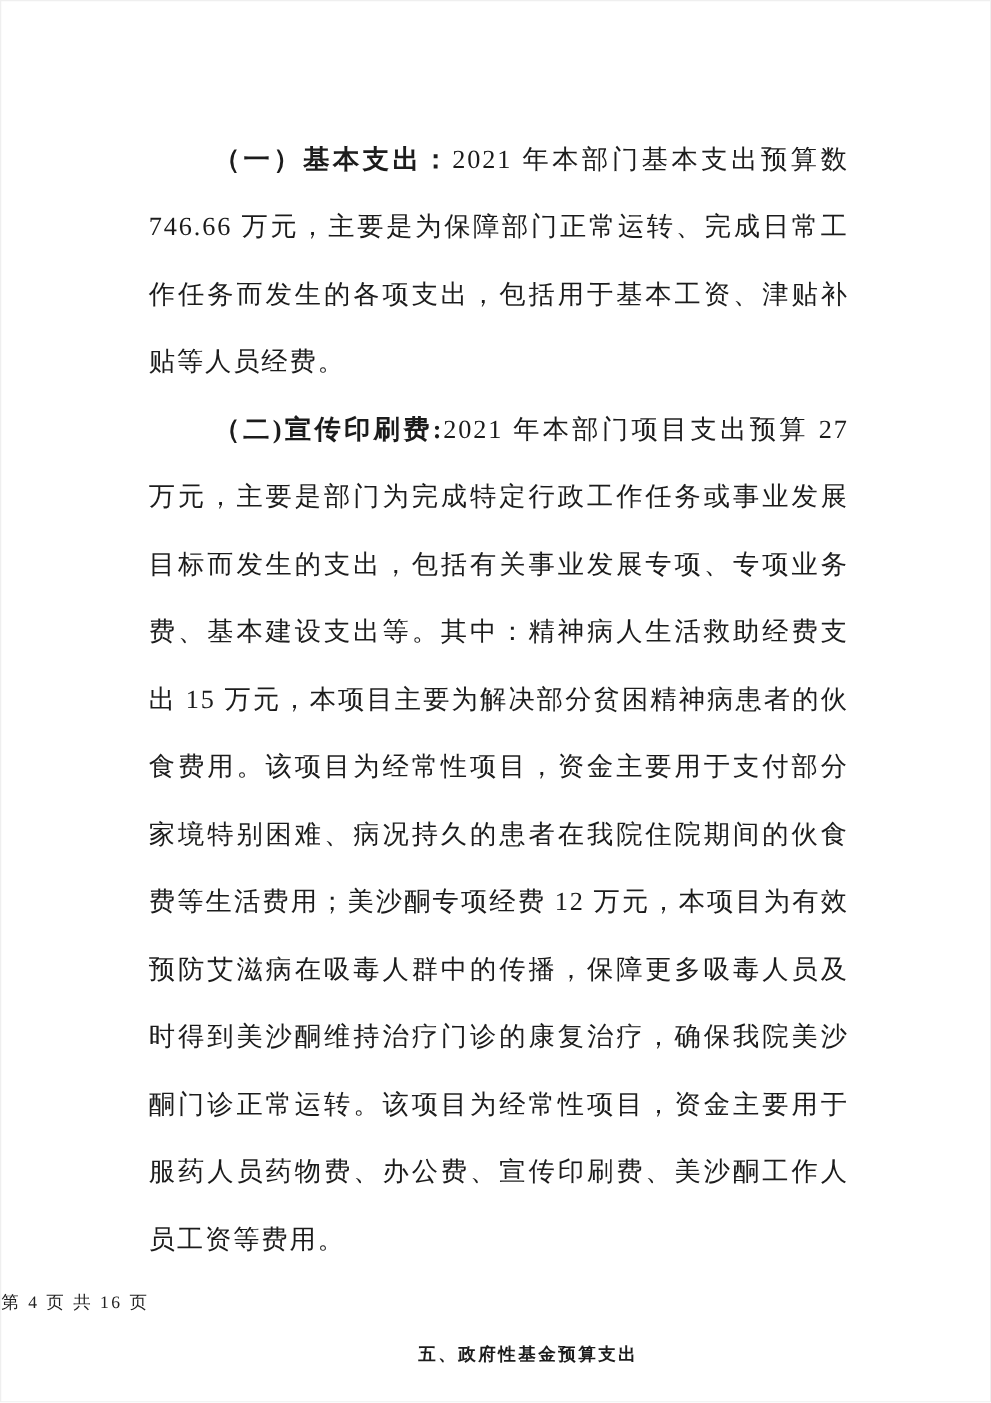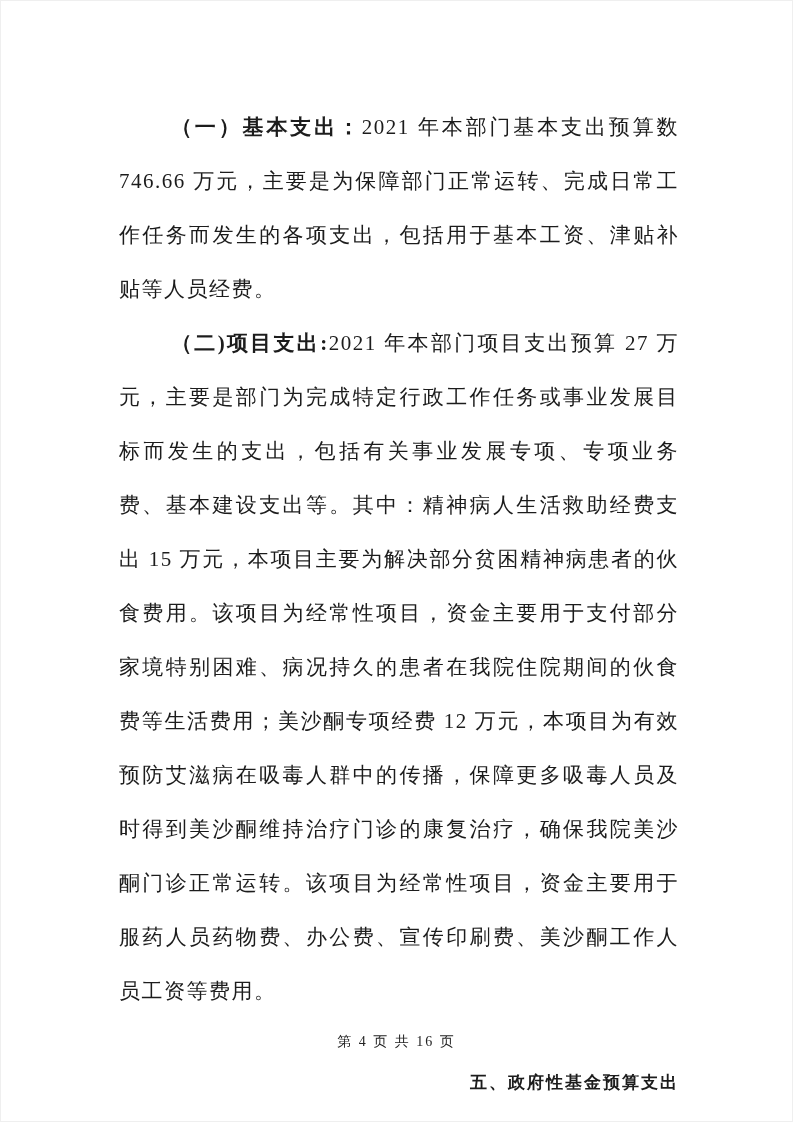--- a/index.html
+++ b/index.html
@@ -35,48 +35,48 @@
     text-indent: 52px;
   }
   .para .lead {
     font-weight: bold;
   }
   .section-heading {
     margin: 38px 0 0 0;
     text-indent: 47px;
     font-weight: bold;
     font-family: "Liberation Sans", "DejaVu Sans", sans-serif;
-    font-size: 17px;
+    font-size: 14px;
     letter-spacing: 2px;
-    text-align: right;
+    text-align: center;
   }
   .section-body {
     margin: 0;
     text-indent: 47px;
   }
   .footer {
     position: absolute;
     top: 1032px;
     left: 0;
     width: 100%;
-    text-align: center;
+    text-align: left;
     font-size: 14px;
     letter-spacing: 2px;
     color: #222222;
   }
 </style>
 </head>
 <body>
 
 <div class="page">
   <div class="content">
 
     <p class="para"><span class="lead">（一）基本支出：</span><span>2021 年本部门基本支出预算数 746.66 万元，主要是为保障部门正常运转、完成日常工作任务而发生的各项支出，包括用于基本工资、津贴补贴等人员经费。</span></p>
 
-    <p class="para"><span class="lead">（二)项目支出:</span><span>2021 年本部门项目支出预算 27 万元，主要是部门为完成特定行政工作任务或事业发展目标而发生的支出，包括有关事业发展专项、专项业务费、基本建设支出等。其中：精神病人生活救助经费支出 15 万元，本项目主要为解决部分贫困精神病患者的伙食费用。该项目为经常性项目，资金主要用于支付部分家境特别困难、病况持久的患者在我院住院期间的伙食费等生活费用；美沙酮专项经费 12 万元，本项目为有效预防艾滋病在吸毒人群中的传播，保障更多吸毒人员及时得到美沙酮维持治疗门诊的康复治疗，确保我院美沙酮门诊正常运转。该项目为经常性项目，资金主要用于服药人员药物费、办公费、宣传印刷费、美沙酮工作人员工资等费用。</span></p>
+    <p class="para"><span class="lead">（二)宣传印刷费:</span><span>2021 年本部门项目支出预算 27 万元，主要是部门为完成特定行政工作任务或事业发展目标而发生的支出，包括有关事业发展专项、专项业务费、基本建设支出等。其中：精神病人生活救助经费支出 15 万元，本项目主要为解决部分贫困精神病患者的伙食费用。该项目为经常性项目，资金主要用于支付部分家境特别困难、病况持久的患者在我院住院期间的伙食费等生活费用；美沙酮专项经费 12 万元，本项目为有效预防艾滋病在吸毒人群中的传播，保障更多吸毒人员及时得到美沙酮维持治疗门诊的康复治疗，确保我院美沙酮门诊正常运转。该项目为经常性项目，资金主要用于服药人员药物费、办公费、宣传印刷费、美沙酮工作人员工资等费用。</span></p>
 
     <p class="section-heading">五、政府性基金预算支出</p>
 
     <p class="section-heading">六、其他重要事项的情况说明</p>
 
   </div>
 
   <div class="footer">第 4 页 共 16 页</div>
 </div>
 

